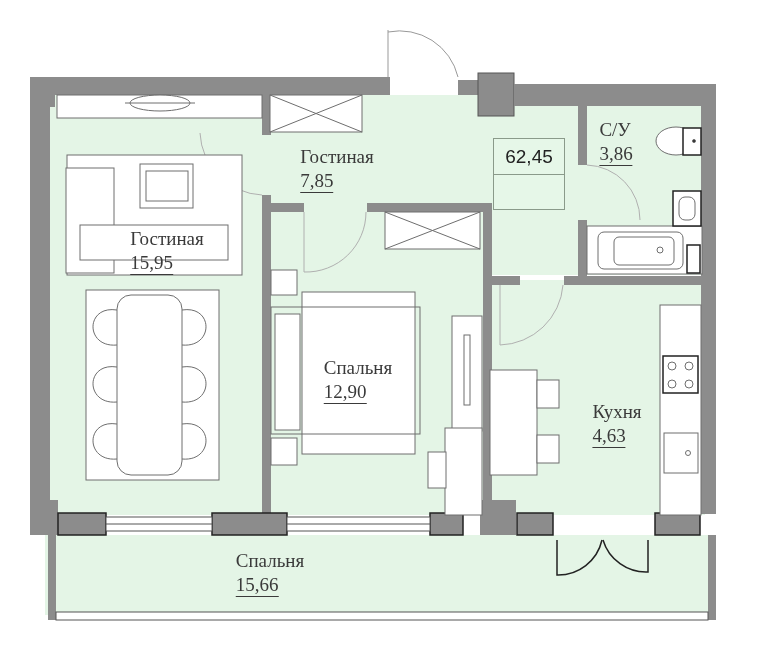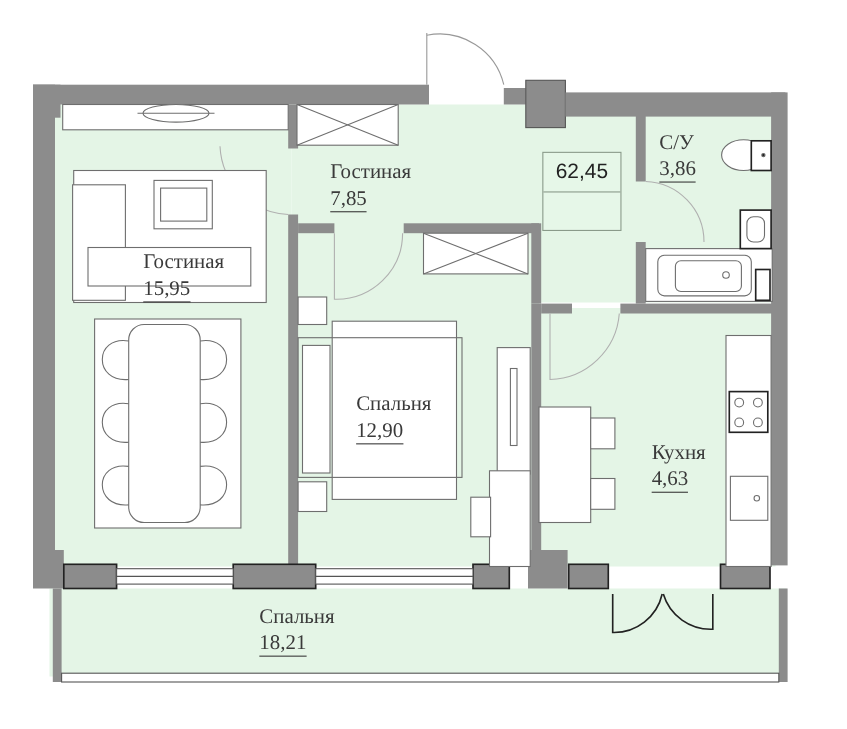--- a/index.html
+++ b/index.html
@@ -174,14 +174,14 @@
 <div class="room-label" style="left:358px; top:356px;">
   <span class="name">Спальня</span>
   <span class="area">12,90</span>
 </div>
 <div class="room-label" style="left:617px; top:400px;">
   <span class="name">Кухня</span>
   <span class="area">4,63</span>
 </div>
 <div class="room-label" style="left:270px; top:549px;">
   <span class="name">Спальня</span>
-  <span class="area">18,21</span>
+  <span class="area">15,66</span>
 </div>
 
 </body></html>

